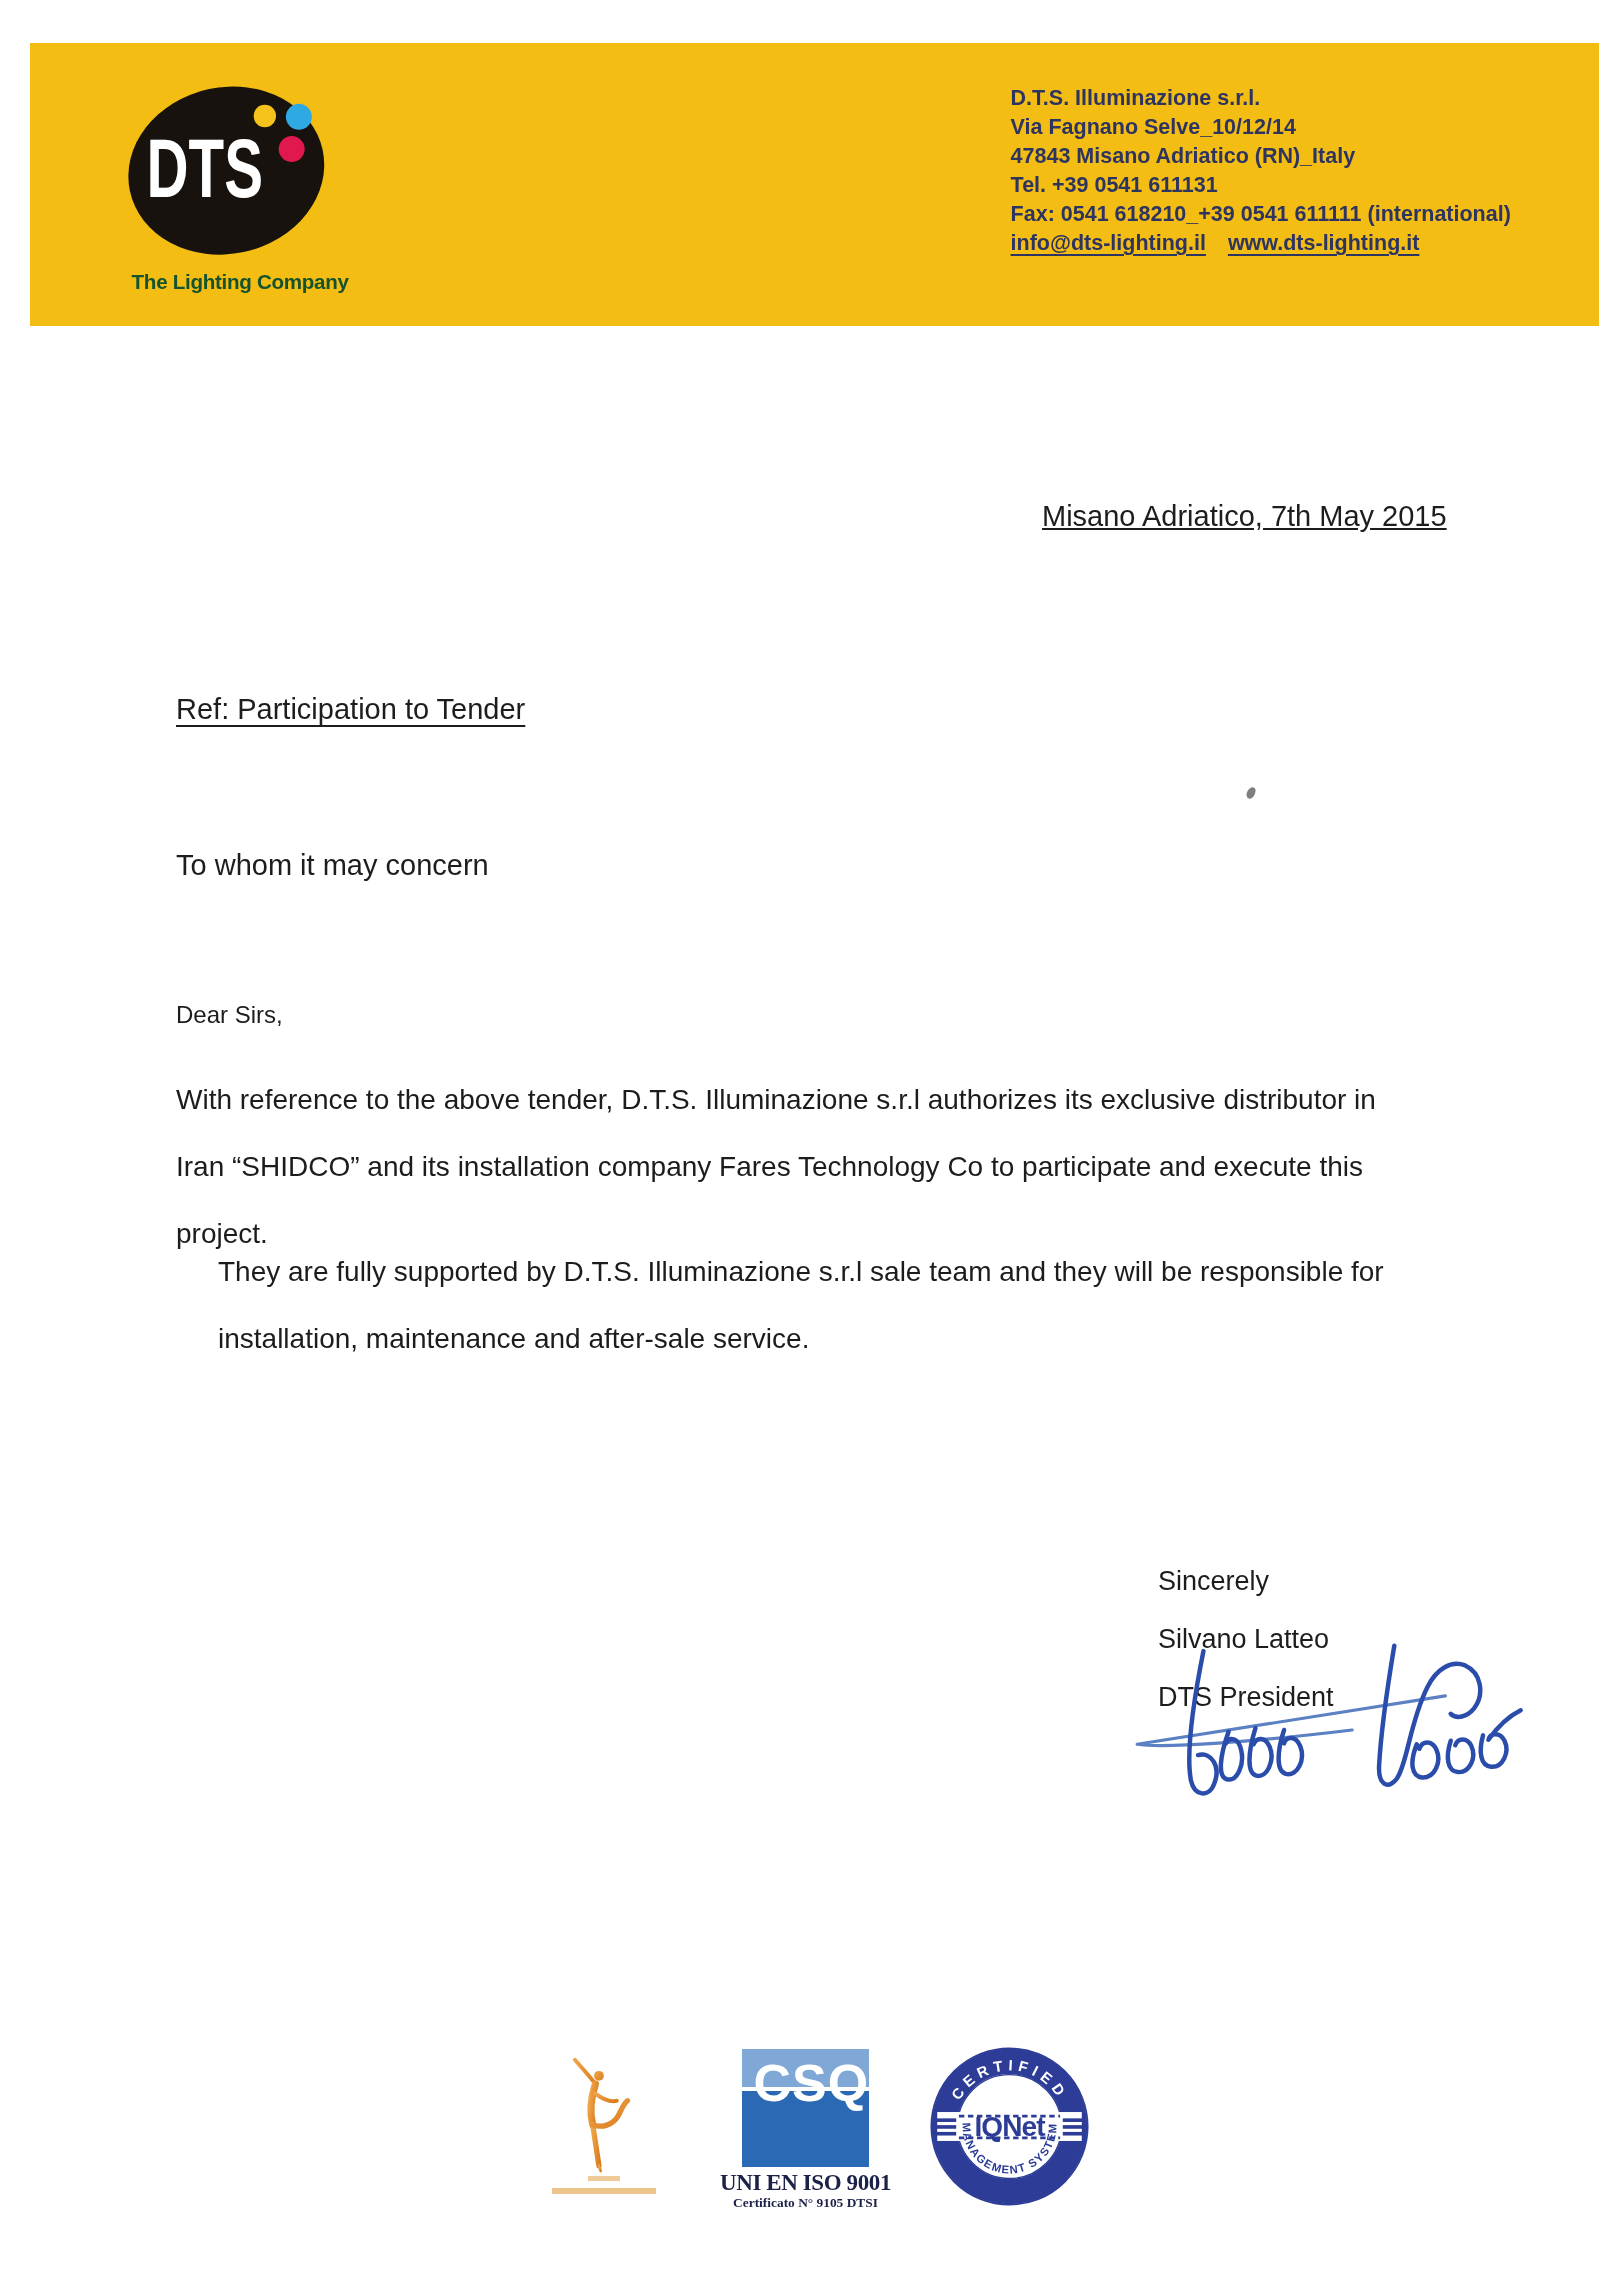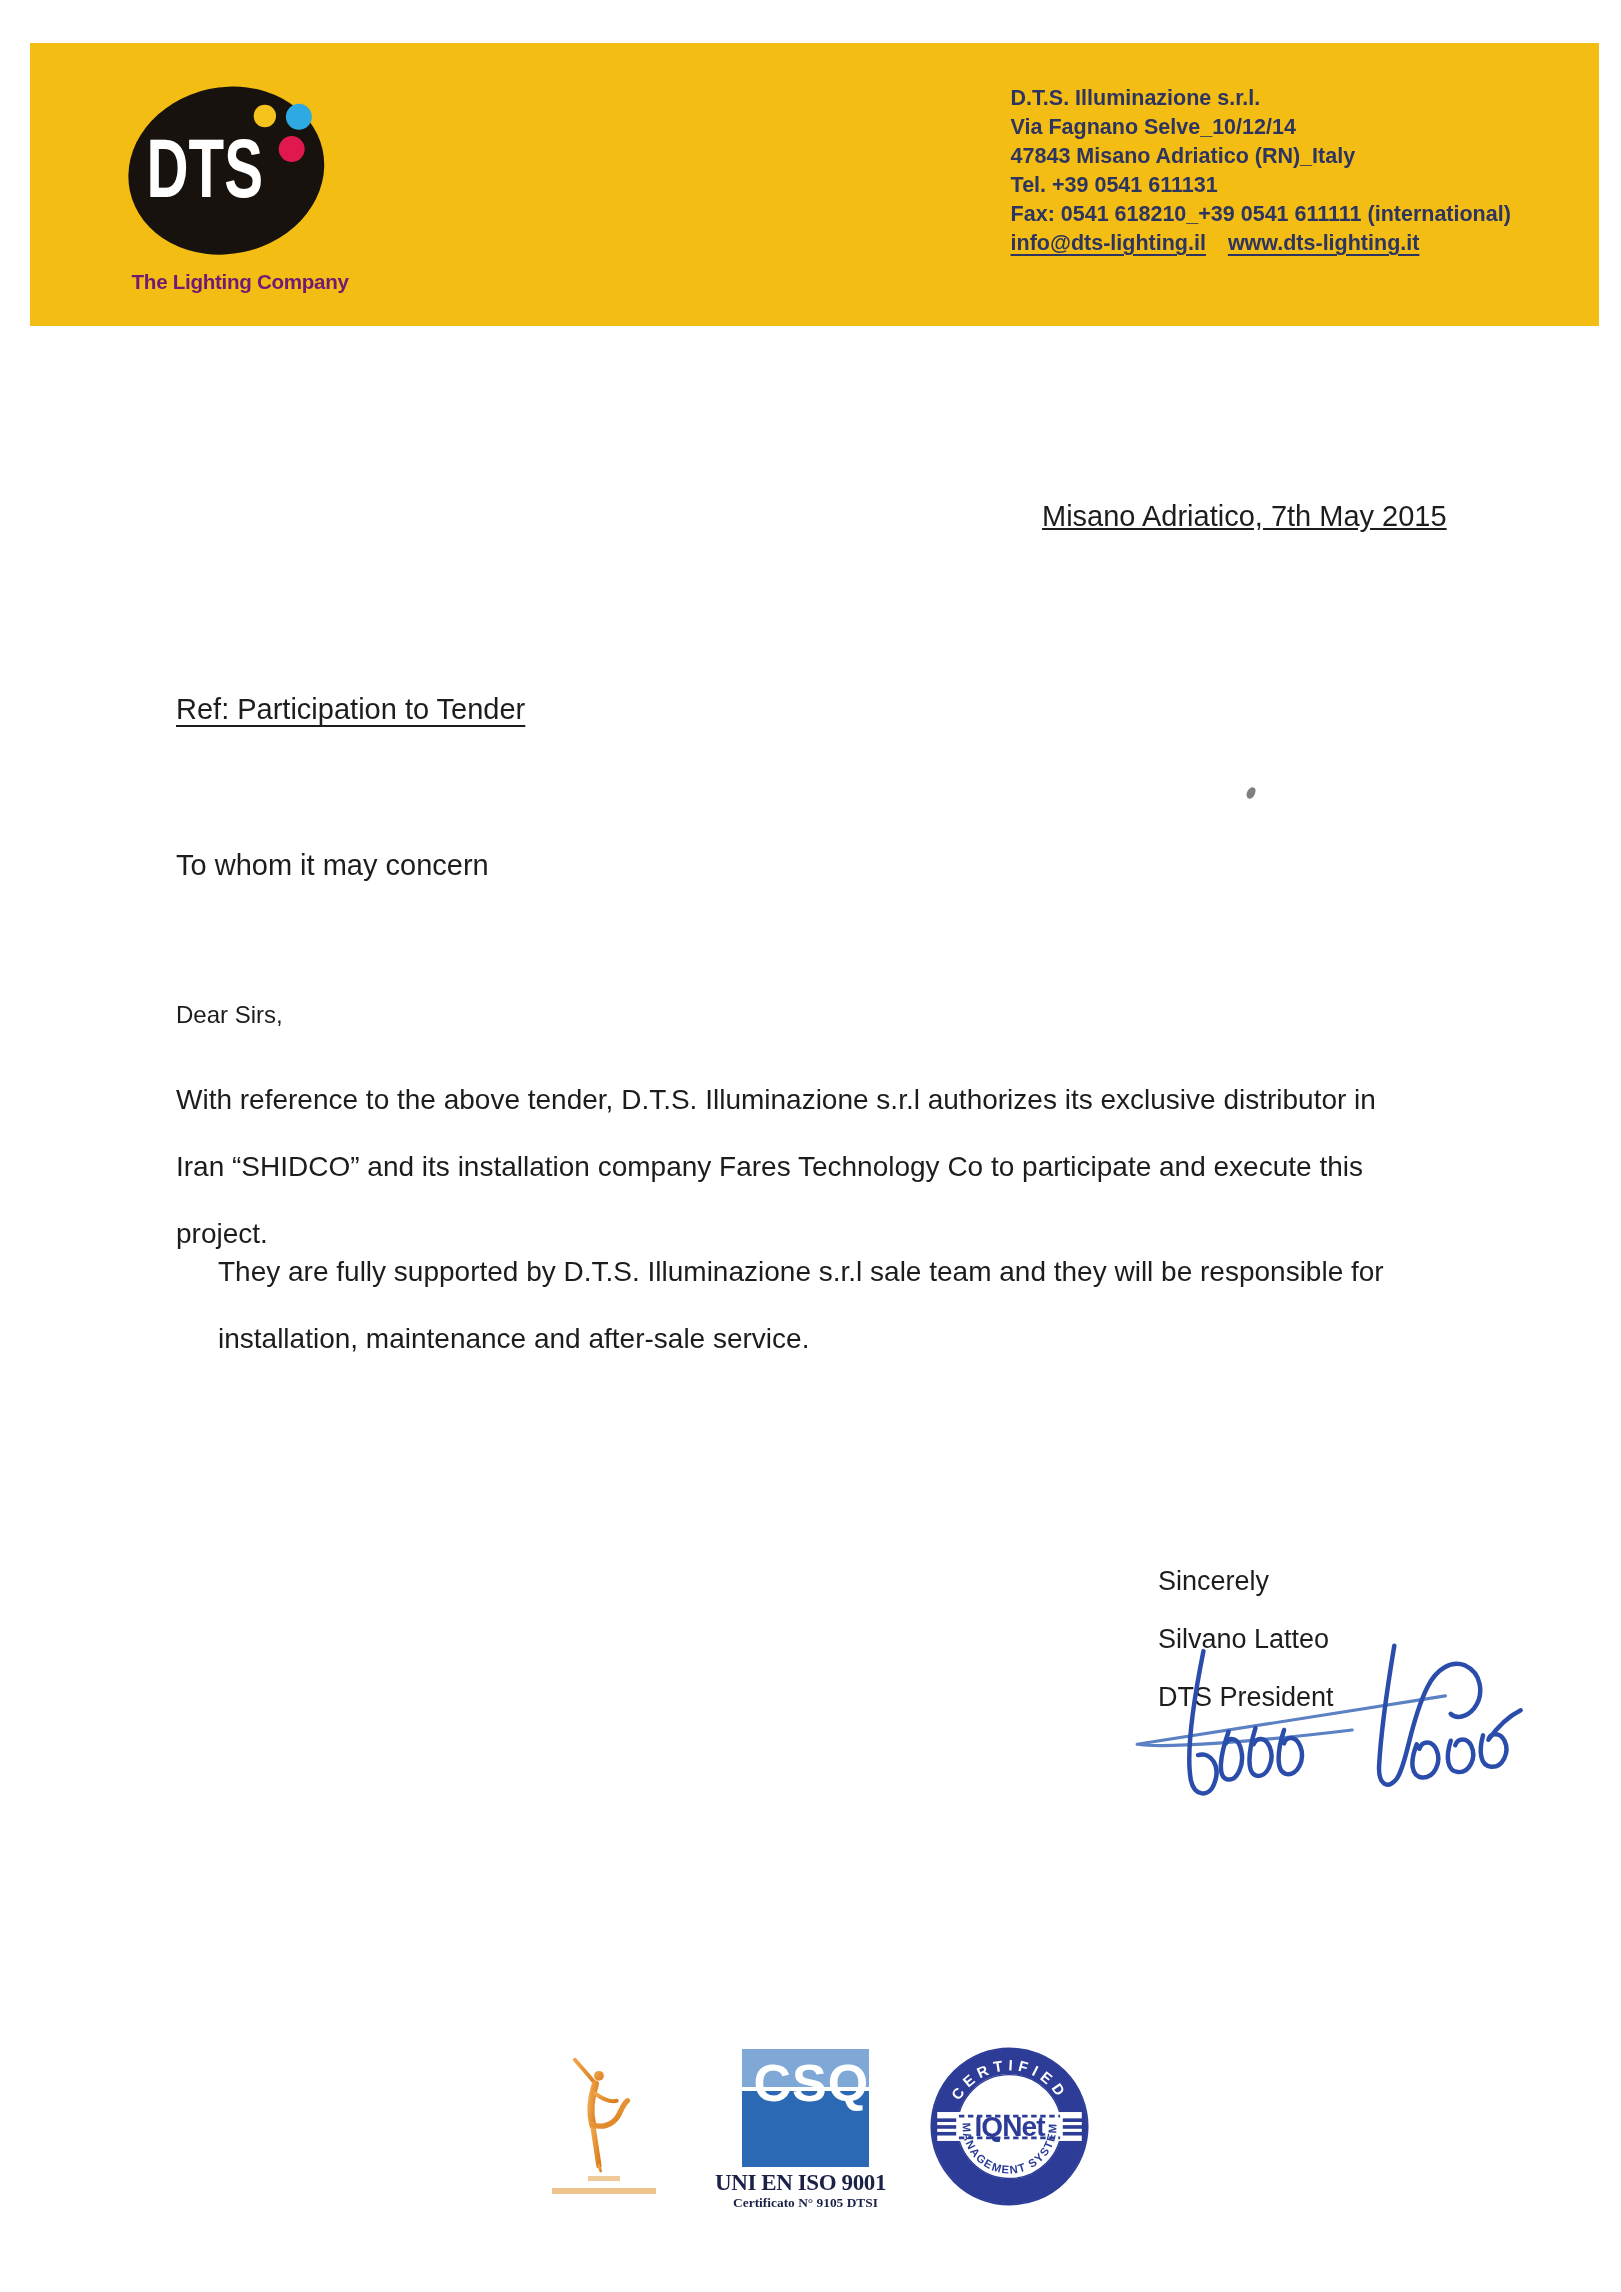--- a/index.html
+++ b/index.html
@@ -4,21 +4,21 @@
 <style>
   html,body{margin:0;padding:0;background:#e8e8e8;}
   .page{
     position:relative;width:1621px;height:2293px;background:#ffffff;
     font-family:"Liberation Sans",sans-serif;color:#1d1d1b;overflow:hidden;
   }
   
   .banner{position:absolute;left:29.6px;top:43px;width:1569px;height:283px;background:#F3BD13;}
   .logo-svg{position:absolute;left:87px;top:38px;width:215px;height:181px;}
   .tagline{
-    position:absolute;left:102px;top:227px;font-size:20.6px;font-weight:bold;color:#701a75;
+    position:absolute;left:102px;top:227px;font-size:20.6px;font-weight:bold;color:#14532d;
     letter-spacing:-0.3px;
   }
   .contact{
     position:absolute;left:981px;top:41px;width:582px;
     font-size:21.5px;font-weight:bold;color:#2E3460;line-height:29px;white-space:nowrap;
   }
   .contact .links a{color:#2E3460;text-decoration:underline;text-underline-offset:3.6px;margin-top:16px;}
   .contact .links .gap{display:inline-block;width:16px;}
   
   .dateline{position:absolute;left:1042px;top:500px;font-size:29px;text-decoration:underline;}
@@ -46,21 +46,21 @@
   .award-cap1{position:absolute;left:588px;top:2176px;width:32px;height:5.4px;background:rgba(224,148,48,.5);filter:blur(0.7px);}
   .award-cap2{position:absolute;left:552px;top:2188px;width:104px;height:6.3px;background:rgba(224,148,48,.55);filter:blur(0.7px);}
   .csq{position:absolute;left:742px;top:2049px;width:127px;height:118px;background:#2C69B4;}
   .csq .band{position:absolute;left:0;top:0;width:100%;height:39px;background:#7FA8D6;}
   .csq .line{position:absolute;left:0;top:38px;width:100%;height:3.6px;background:#ffffff;}
   .csq .label{
     position:absolute;left:0;top:3.6px;width:100%;text-align:right;
     font-size:52px;font-weight:bold;color:#ffffff;letter-spacing:0.9px;
   }
   .cert1{
-    position:absolute;left:715px;top:2170px;width:181px;
+    position:absolute;left:715px;top:2170px;width:181px;text-align:center;
     font-family:"Liberation Serif",serif;font-weight:bold;font-size:23px;color:#1b2147;letter-spacing:-0.4px;
   }
   .cert2{
     position:absolute;left:715px;top:2195px;width:181px;text-align:center;
     font-family:"Liberation Serif",serif;font-weight:bold;font-size:13.4px;color:#1b2147;
   }
   .iqnet-svg{position:absolute;left:930px;top:2047px;width:159px;height:159px;}
 </style>
 </head>
 <body>

